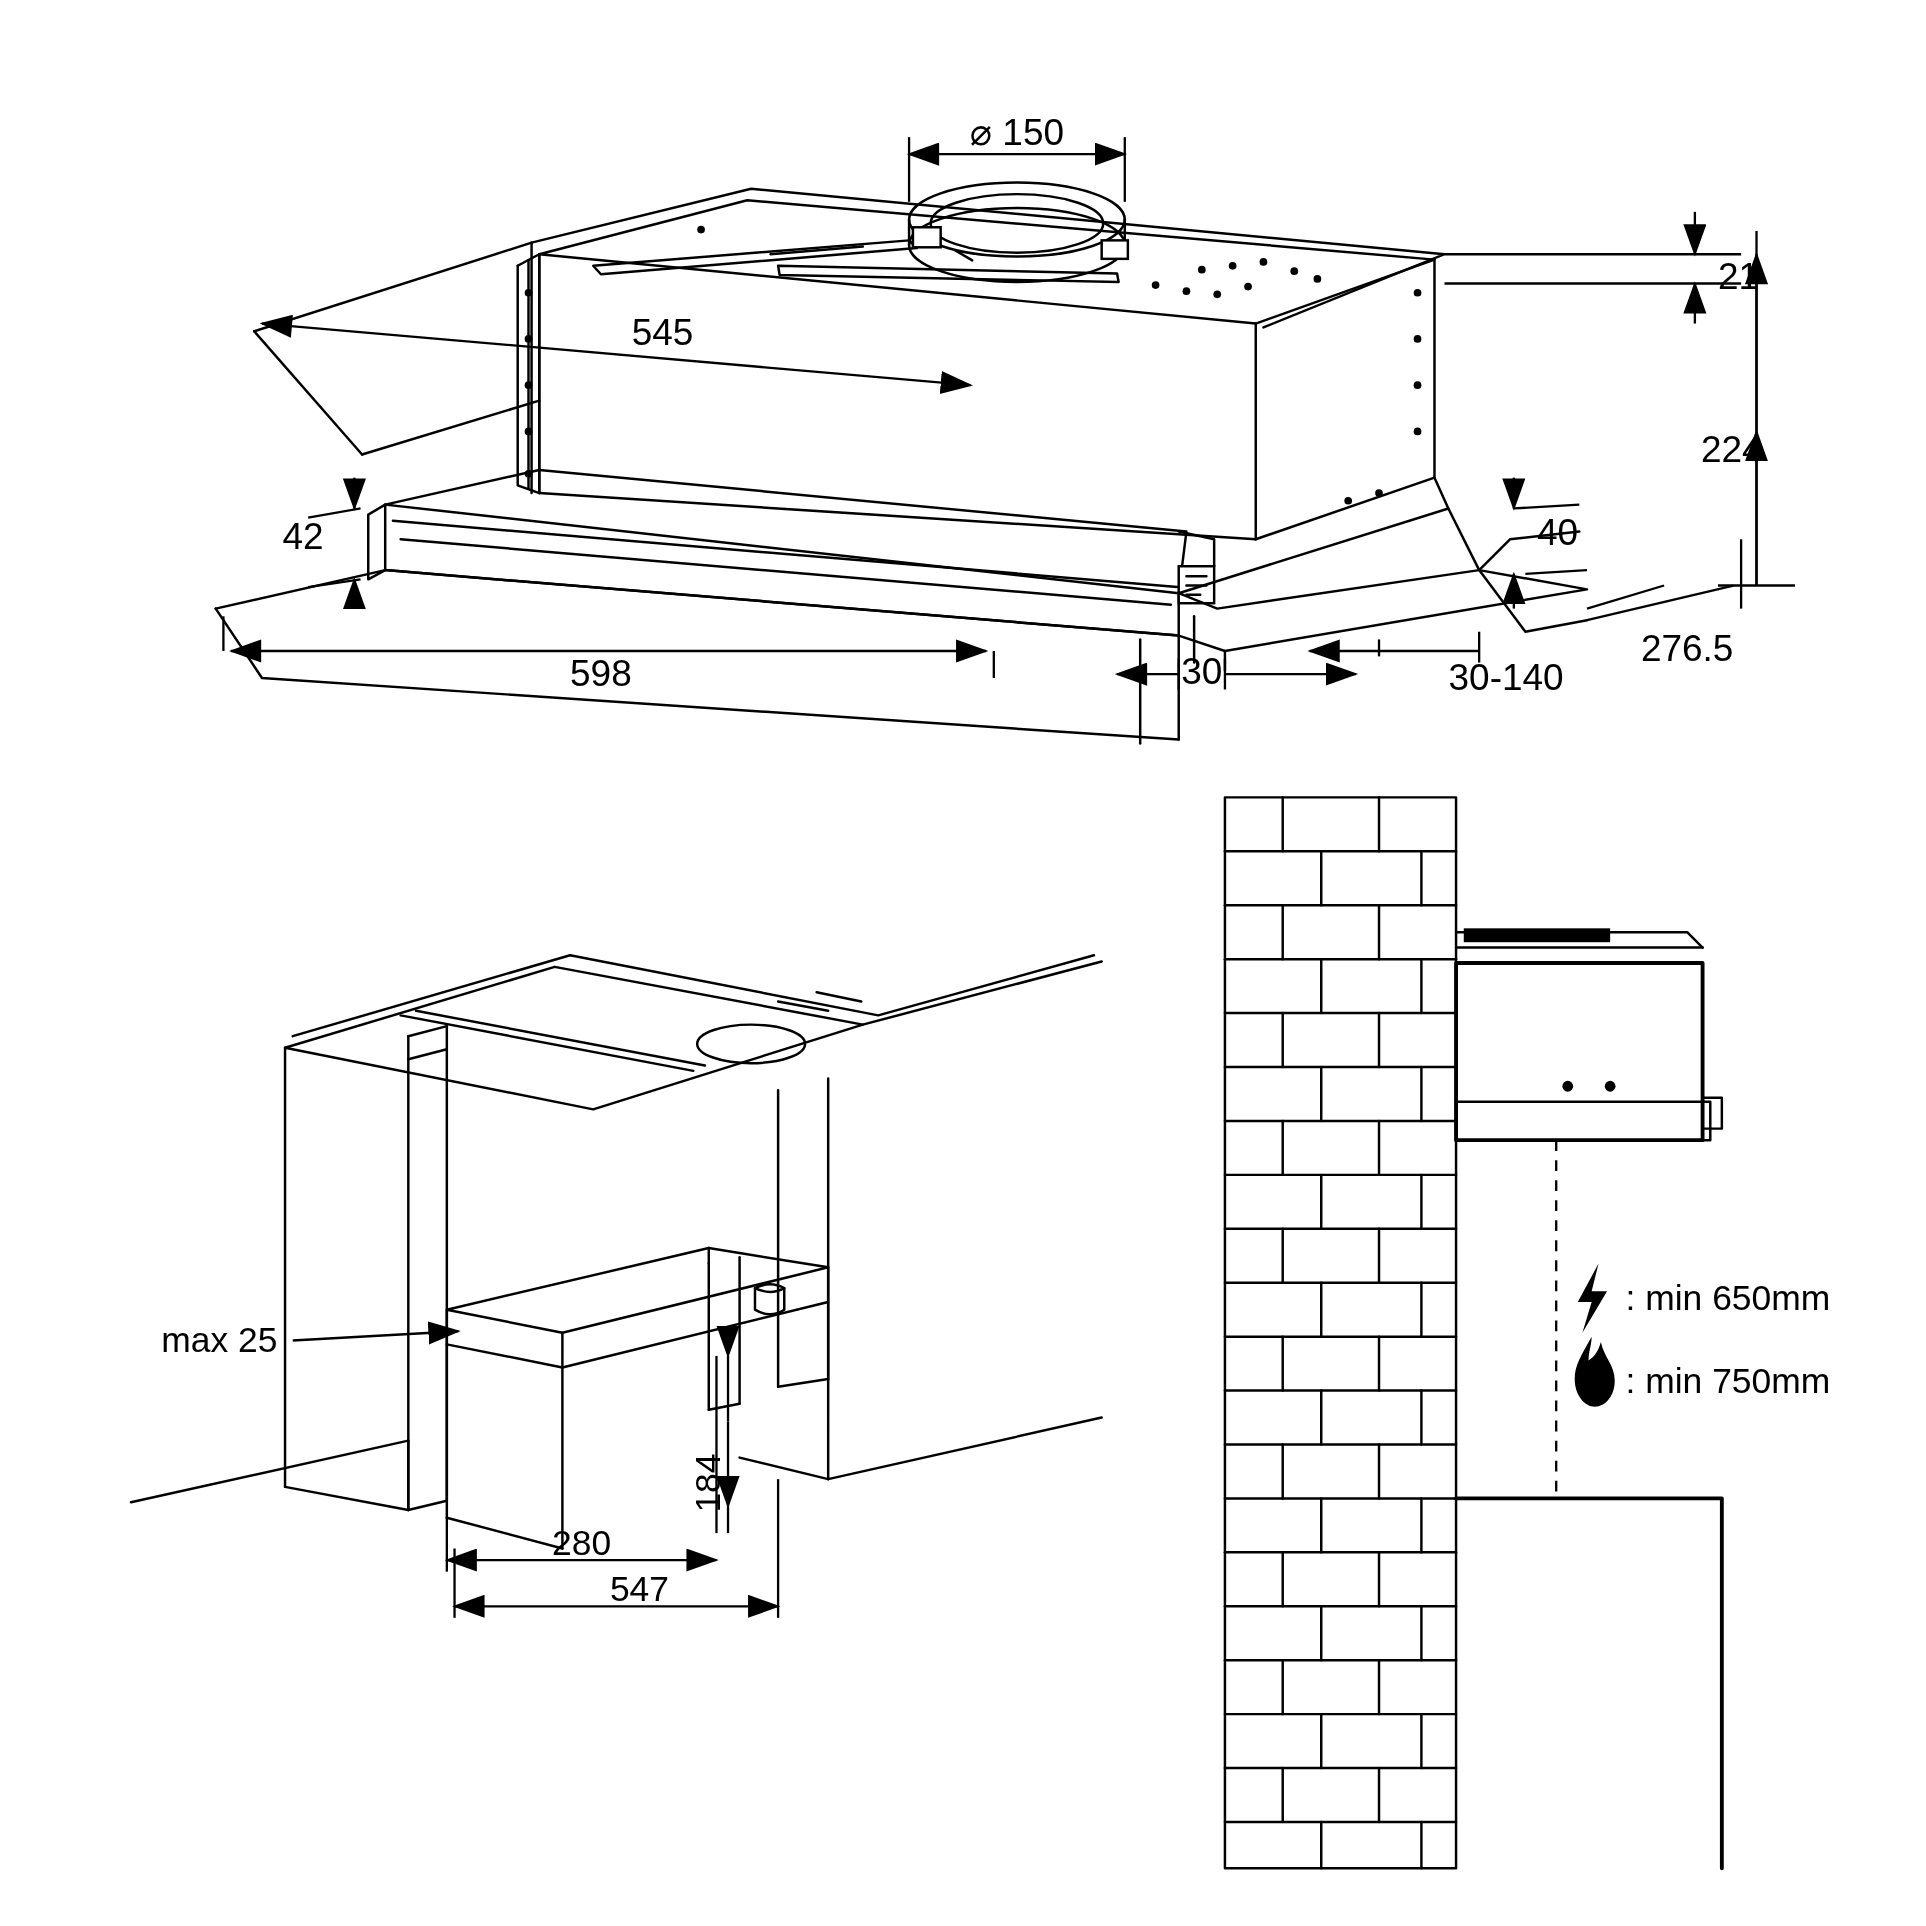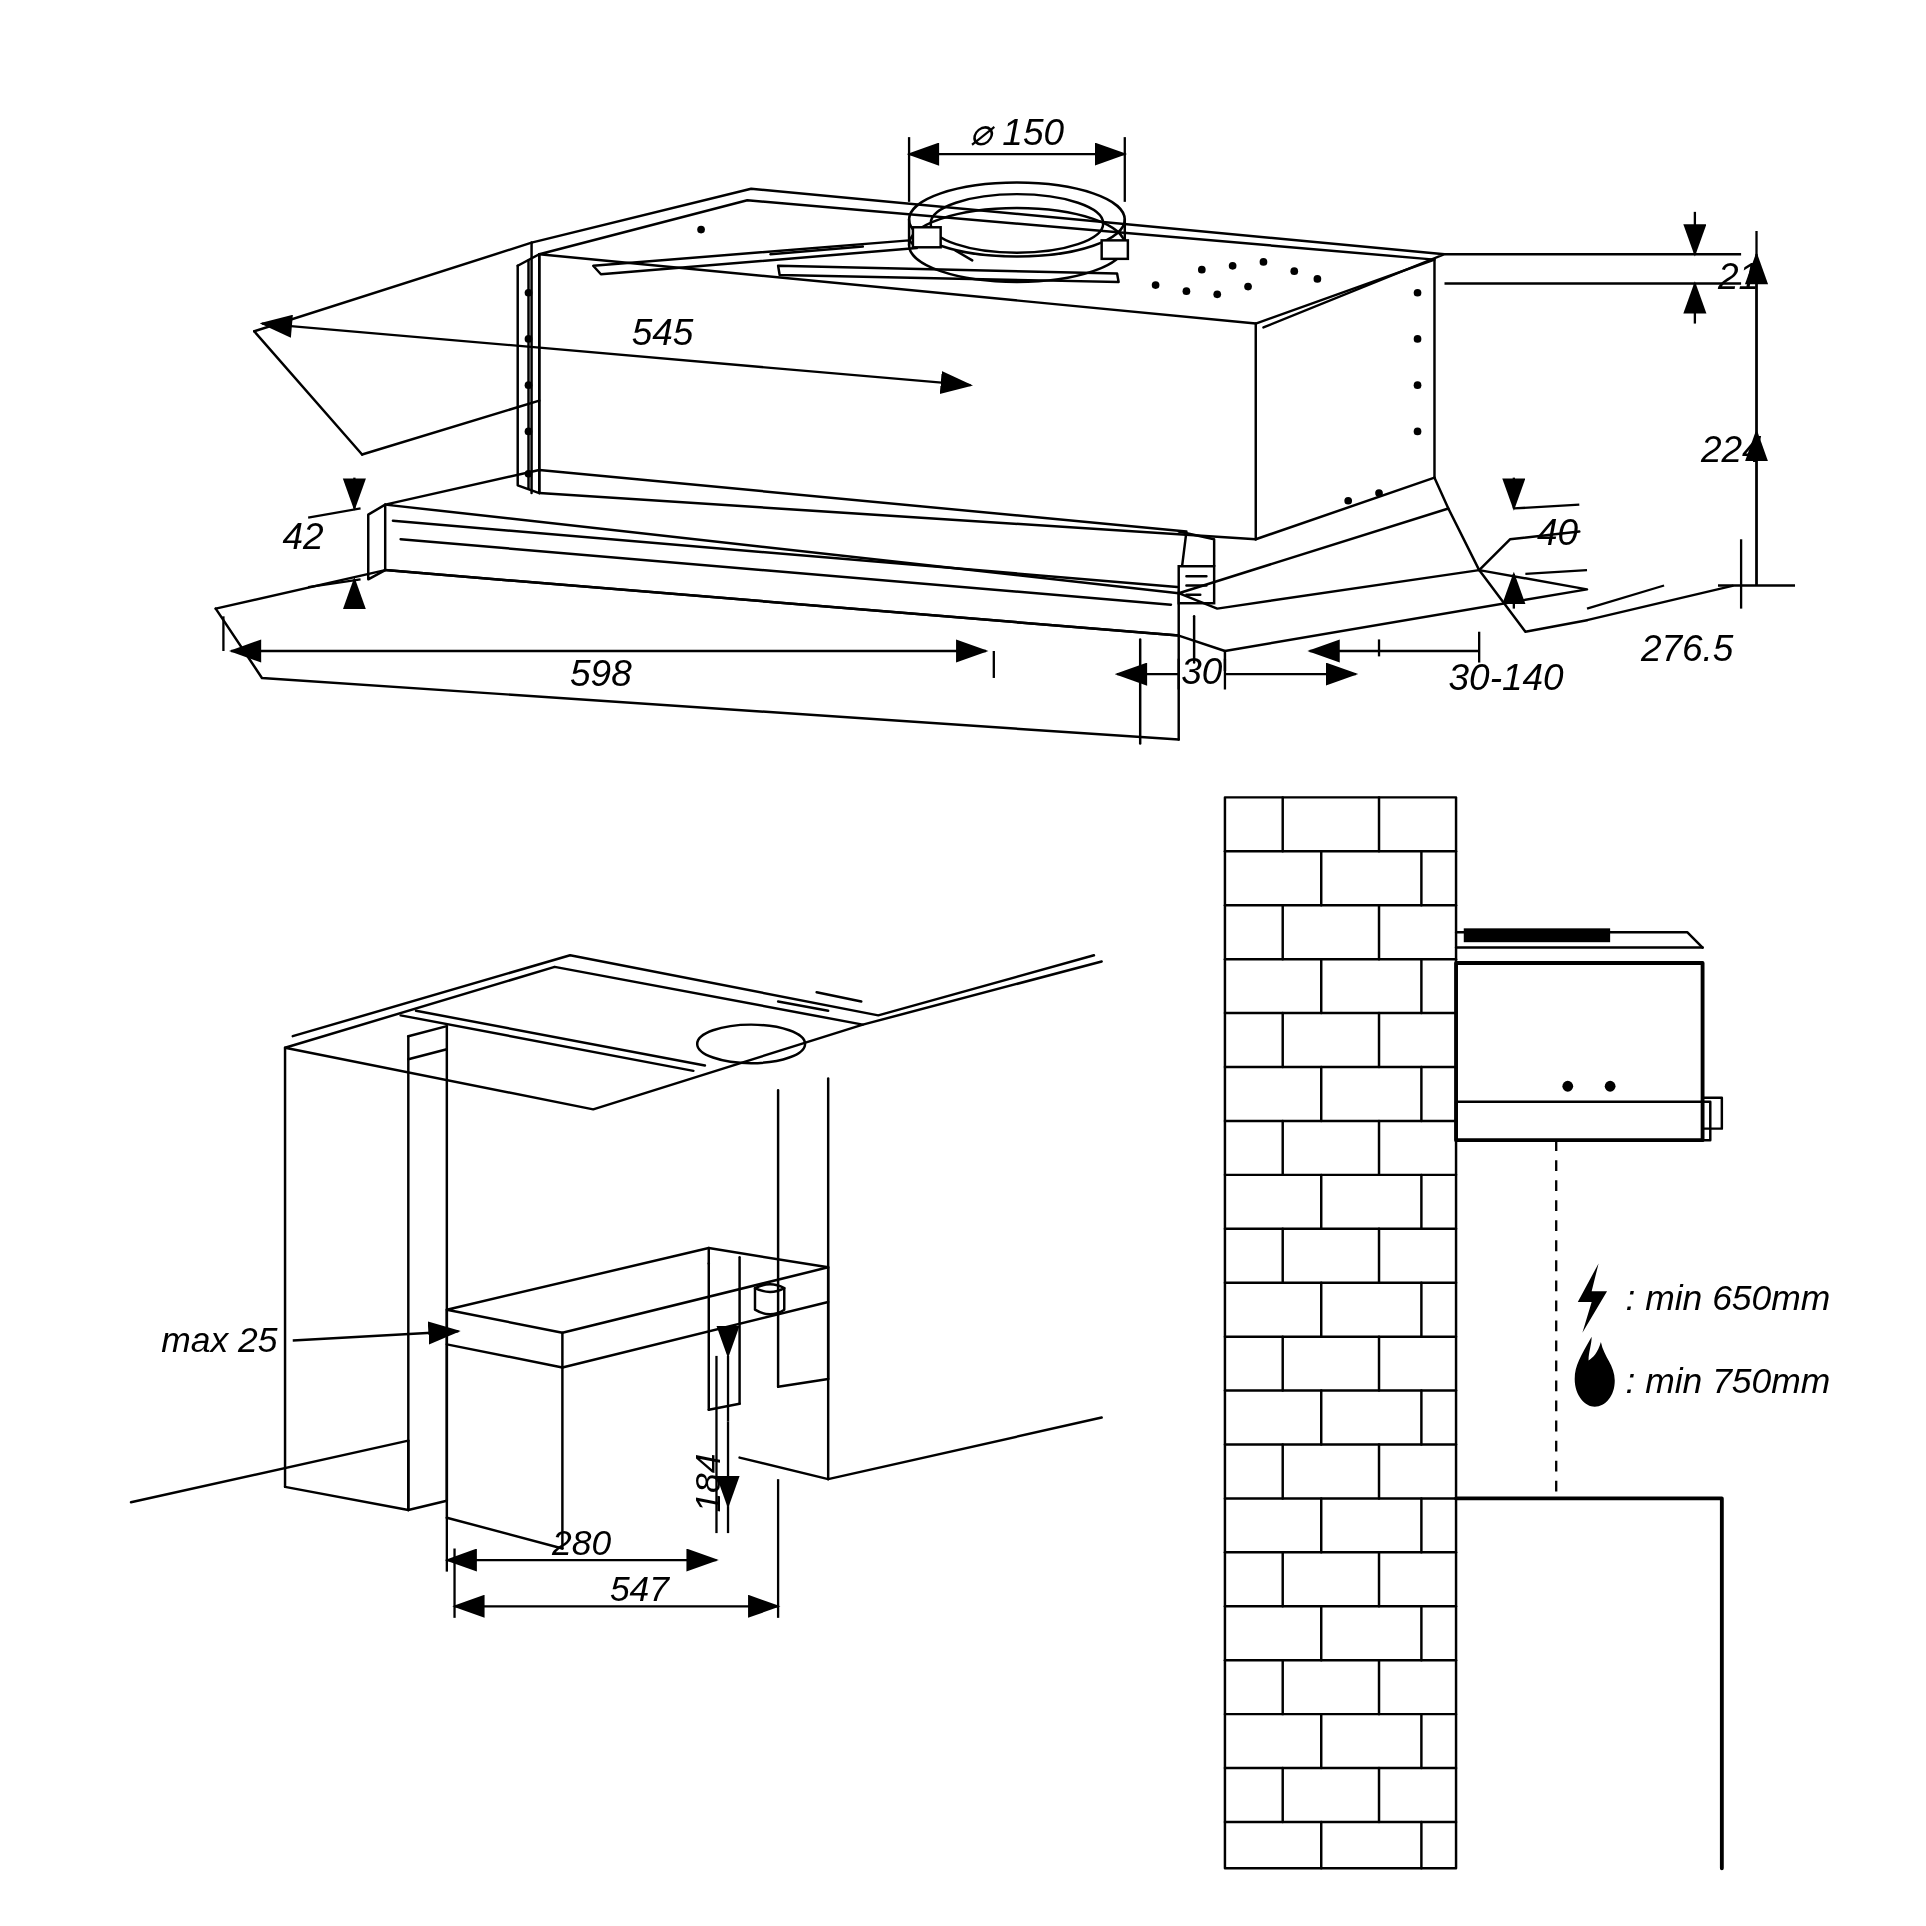--- a/index.html
+++ b/index.html
@@ -11,21 +11,20 @@
     width: 1926px;
     height: 1926px;
     font-family: "Liberation Sans", sans-serif;
     color: #000000;
     overflow: hidden;
   }
   #sheet {
     position: relative;
     width: 1926px;
     height: 1389px;
-    font-style: italic;
   }
   svg.layer {
     position: absolute;
     left: 0;
     top: 0;
     width: 1926px;
     height: 1926px;
   }
   .dimtext {
     font-family: "Liberation Sans", sans-serif;

